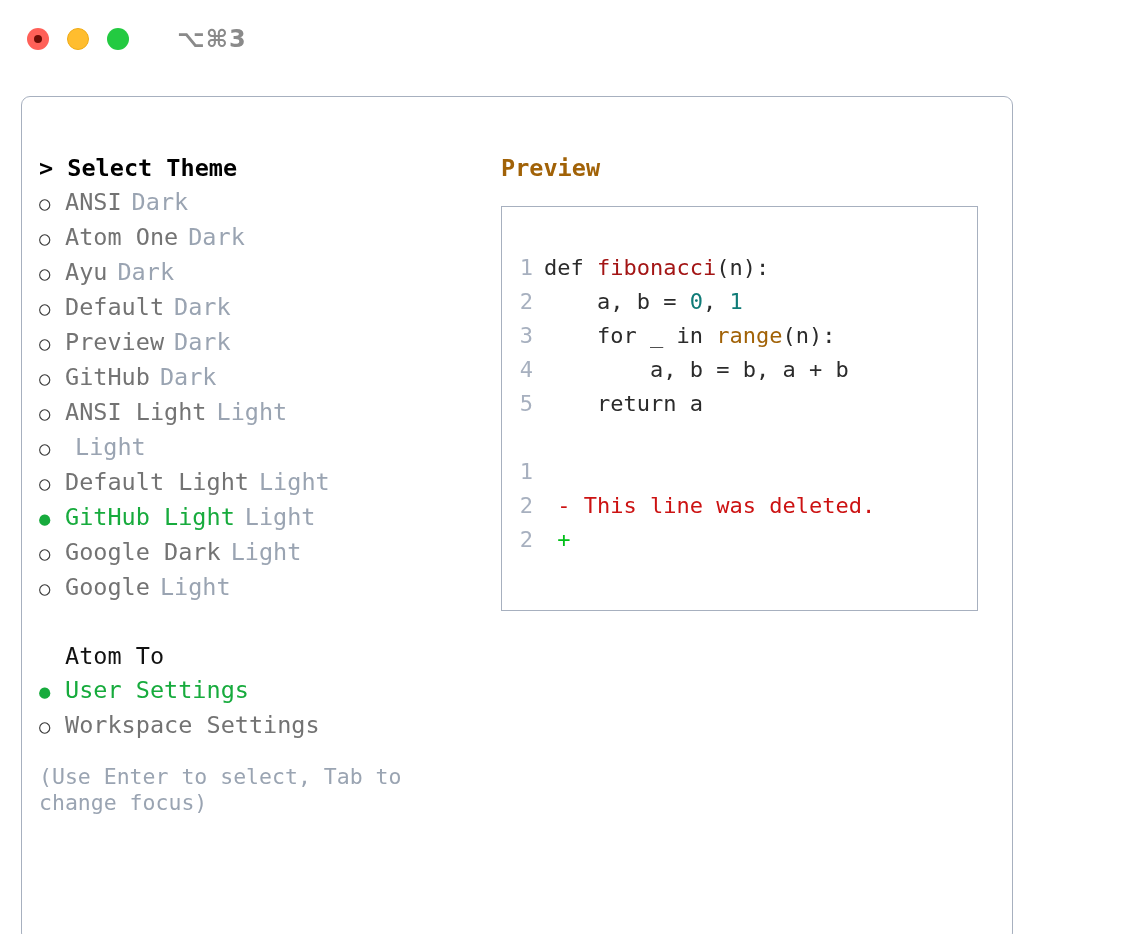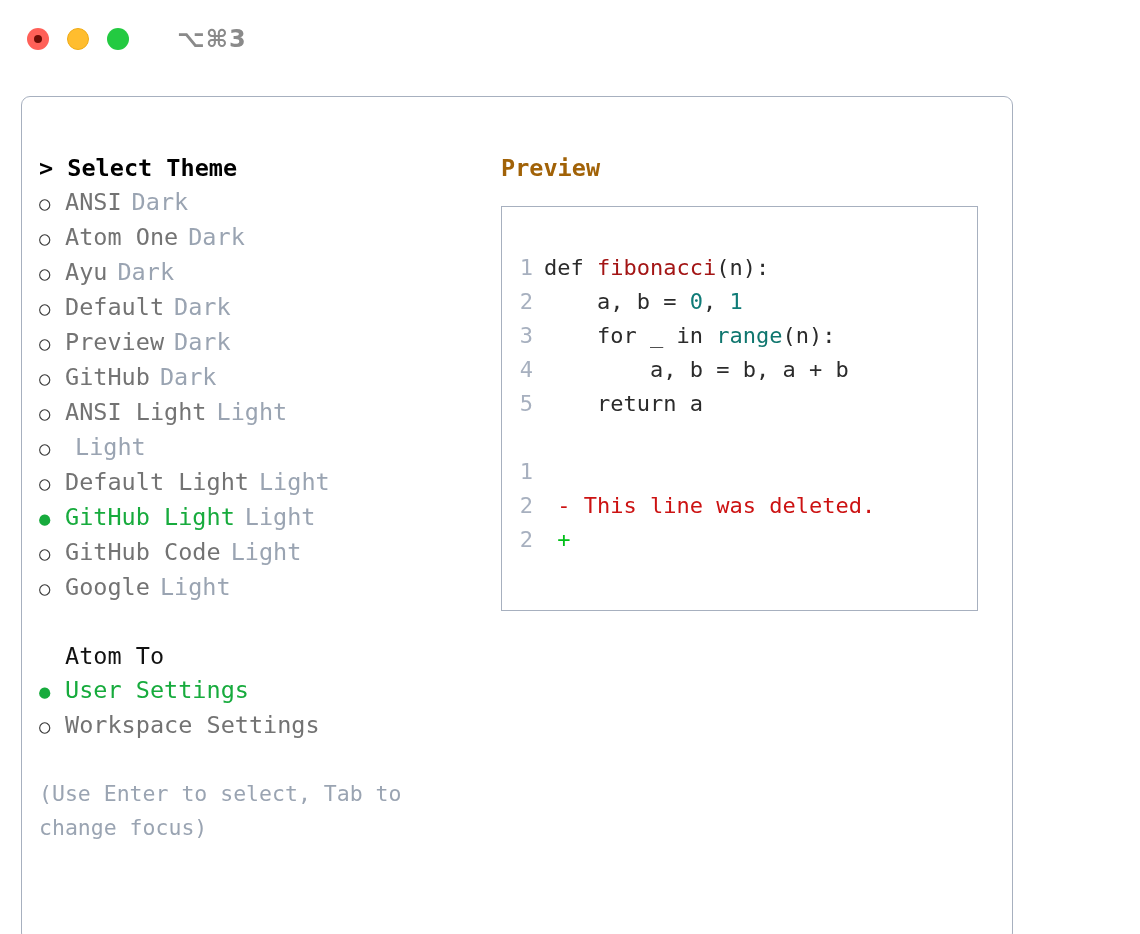--- a/index.html
+++ b/index.html
@@ -133,23 +133,23 @@
 
   .apply-head {
     font-size: 23.5px;
     line-height: 34px;
     color: #111111;
     padding-left: 26px;
     white-space: pre;
   }
 
   .hint {
-    margin-top: 34px;
+    margin-top: 21px;
     font-size: 21.5px;
-    line-height: 34px;
+    line-height: 26px;
     color: #9aa4b2;
     width: 410px;
     white-space: pre-wrap;
   }
 
   
   .right-col {
     position: absolute;
     left: 479px;
     top: 54px;
@@ -186,21 +186,21 @@
     text-align: right;
     color: #a7b0bf;
     padding-right: 11px;
     box-sizing: border-box;
   }
   .code-text { color: #2b2b2b; }
 
   .tok-plain  { color: #2b2b2b; }
   .tok-fn     { color: #a31515; }
   .tok-num    { color: #0f7b77; }
-  .tok-call   { color: #0f766e; text-align: center; }
+  .tok-call   { color: #a16207; text-align: center; }
 
   .blank-line { height: 34px; }
 
   .diff-ctx   { color: #8c8c8c; }
   .diff-del   { color: #cc1212; }
   .diff-add   { color: #00bf18; }
 </style>
 </head>
 <body>
 
@@ -225,21 +225,21 @@
             <div class="opt-row"><span class="bullet">○</span><span class="opt-label">ANSI</span><span class="opt-tag">Dark</span></div>
             <div class="opt-row"><span class="bullet">○</span><span class="opt-label">Atom One</span><span class="opt-tag">Dark</span></div>
             <div class="opt-row"><span class="bullet">○</span><span class="opt-label">Ayu</span><span class="opt-tag">Dark</span></div>
             <div class="opt-row"><span class="bullet">○</span><span class="opt-label">Default</span><span class="opt-tag">Dark</span></div>
             <div class="opt-row"><span class="bullet">○</span><span class="opt-label">Preview</span><span class="opt-tag">Dark</span></div>
             <div class="opt-row"><span class="bullet">○</span><span class="opt-label">GitHub</span><span class="opt-tag">Dark</span></div>
             <div class="opt-row"><span class="bullet">○</span><span class="opt-label">ANSI Light</span><span class="opt-tag">Light</span></div>
             <div class="opt-row"><span class="bullet">○</span><span class="opt-tag">Light</span></div>
             <div class="opt-row"><span class="bullet">○</span><span class="opt-label">Default Light</span><span class="opt-tag">Light</span></div>
             <div class="opt-row selected"><span class="bullet">●</span><span class="opt-label">GitHub Light</span><span class="opt-tag">Light</span></div>
-            <div class="opt-row"><span class="bullet">○</span><span class="opt-label">GitHub Code</span><span class="opt-tag">Light</span></div>
+            <div class="opt-row"><span class="bullet">○</span><span class="opt-label">Google Dark</span><span class="opt-tag">Light</span></div>
             <div class="opt-row"><span class="bullet">○</span><span class="opt-label">Google</span><span class="opt-tag">Light</span></div>
           </div>
 
         <div class="spacer-row"></div>
 
         <div class="apply-head">Atom To</div>
 
         <div id="apply-list">
             <div class="opt-row selected"><span class="bullet">●</span><span class="opt-label">User Settings</span></div>
             <div class="opt-row"><span class="bullet">○</span><span class="opt-label">Workspace Settings</span></div>

